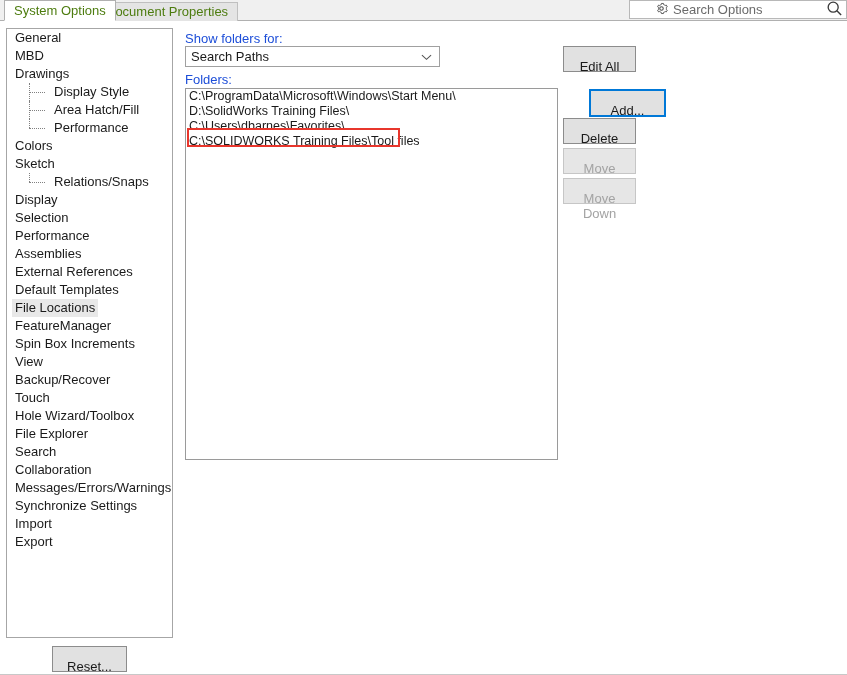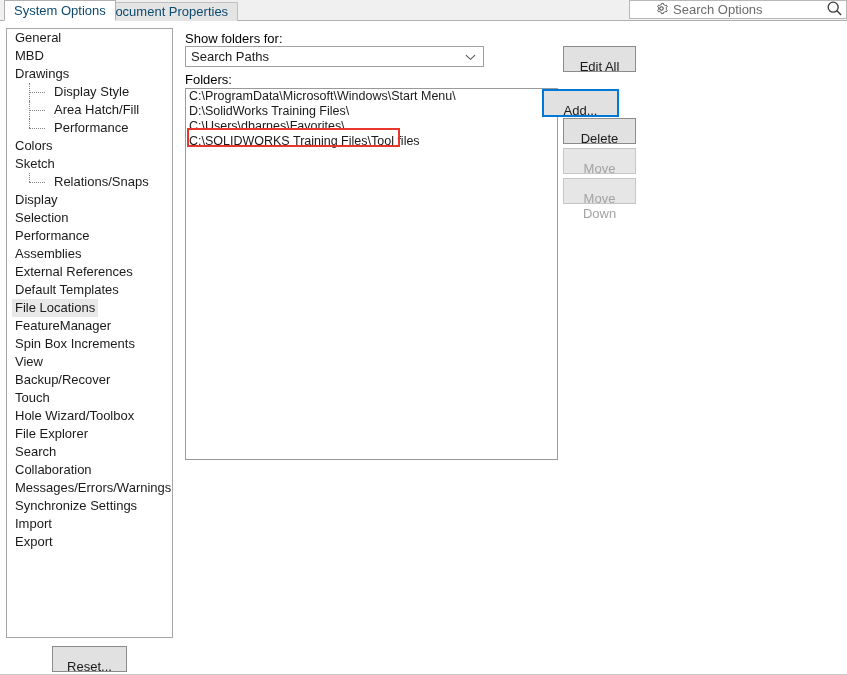--- a/index.html
+++ b/index.html
@@ -27,21 +27,21 @@
     box-sizing: border-box;
   }
   .tab {
     position: absolute;
     top: 0;
     height: 21px;
     box-sizing: border-box;
     font-size: 13px;
     line-height: 19px;
     text-align: center;
-    color: #0c4a6e;
+    color: #4d7c0f;
     cursor: default;
     white-space: nowrap;
   }
   .tab.active {
     left: 4px;
     padding: 0 9px;
     background: #ffffff;
     border: 1px solid #b0b0b0;
     border-bottom: 1px solid #ffffff;
     z-index: 3;
@@ -122,30 +122,30 @@
     position: absolute;
     left: 22px; top: 9px;
     width: 16px; height: 0;
     border-top: 1px dotted #808080;
   }
 
   
   .static-label {
     position: absolute;
     font-size: 13px;
-    color: #000000;
+    color: #1d4ed8;
     white-space: nowrap;
   }
   #lbl-showfolders { left: 185px; top: 31px; }
   #lbl-folders    { left: 185px; top: 72px; }
 
   #combo {
     position: absolute;
     left: 185px; top: 46px;
-    width: 299px; height: 21px;
+    width: 255px; height: 21px;
     background: #ffffff;
     border: 1px solid #a0a0a0;
     box-sizing: border-box;
     display: flex;
     align-items: center;
     cursor: default;
   }
   #combo .val {
     flex: 1;
     font-size: 13px;
@@ -194,21 +194,21 @@
     font-size: 13px;
     color: #1a1a1a;
     text-align: center;
     cursor: default;
     padding: 12px;
   }
   .btn.disabled { color: #a3a3a3; border-color: #c6c6c6; background: #e6e6e6; }
   .btn.focused  { border: 2px solid #0078d7; }
 
   #btn-editall   { left: 563px; top: 46px;  width: 73px; height: 22px; }
-  #btn-add       { left: 542px; top: 89px;  width: 77px; height: 14px; }
+  #btn-add       { left: 589px; top: 89px;  width: 77px; height: 14px; }
   #btn-delete    { left: 563px; top: 118px; width: 73px; height: 22px; }
   #btn-moveup    { left: 563px; top: 148px; width: 73px; height: 22px; }
   #btn-movedown  { left: 563px; top: 178px; width: 73px; height: 22px; }
   #btn-reset     { left: 52px;  top: 646px; width: 75px; height: 22px; }
 
   #bottombar {
     position: absolute;
     left: 0; bottom: 0;
     width: 847px; height: 1px;
     background: #c8c8c8;

